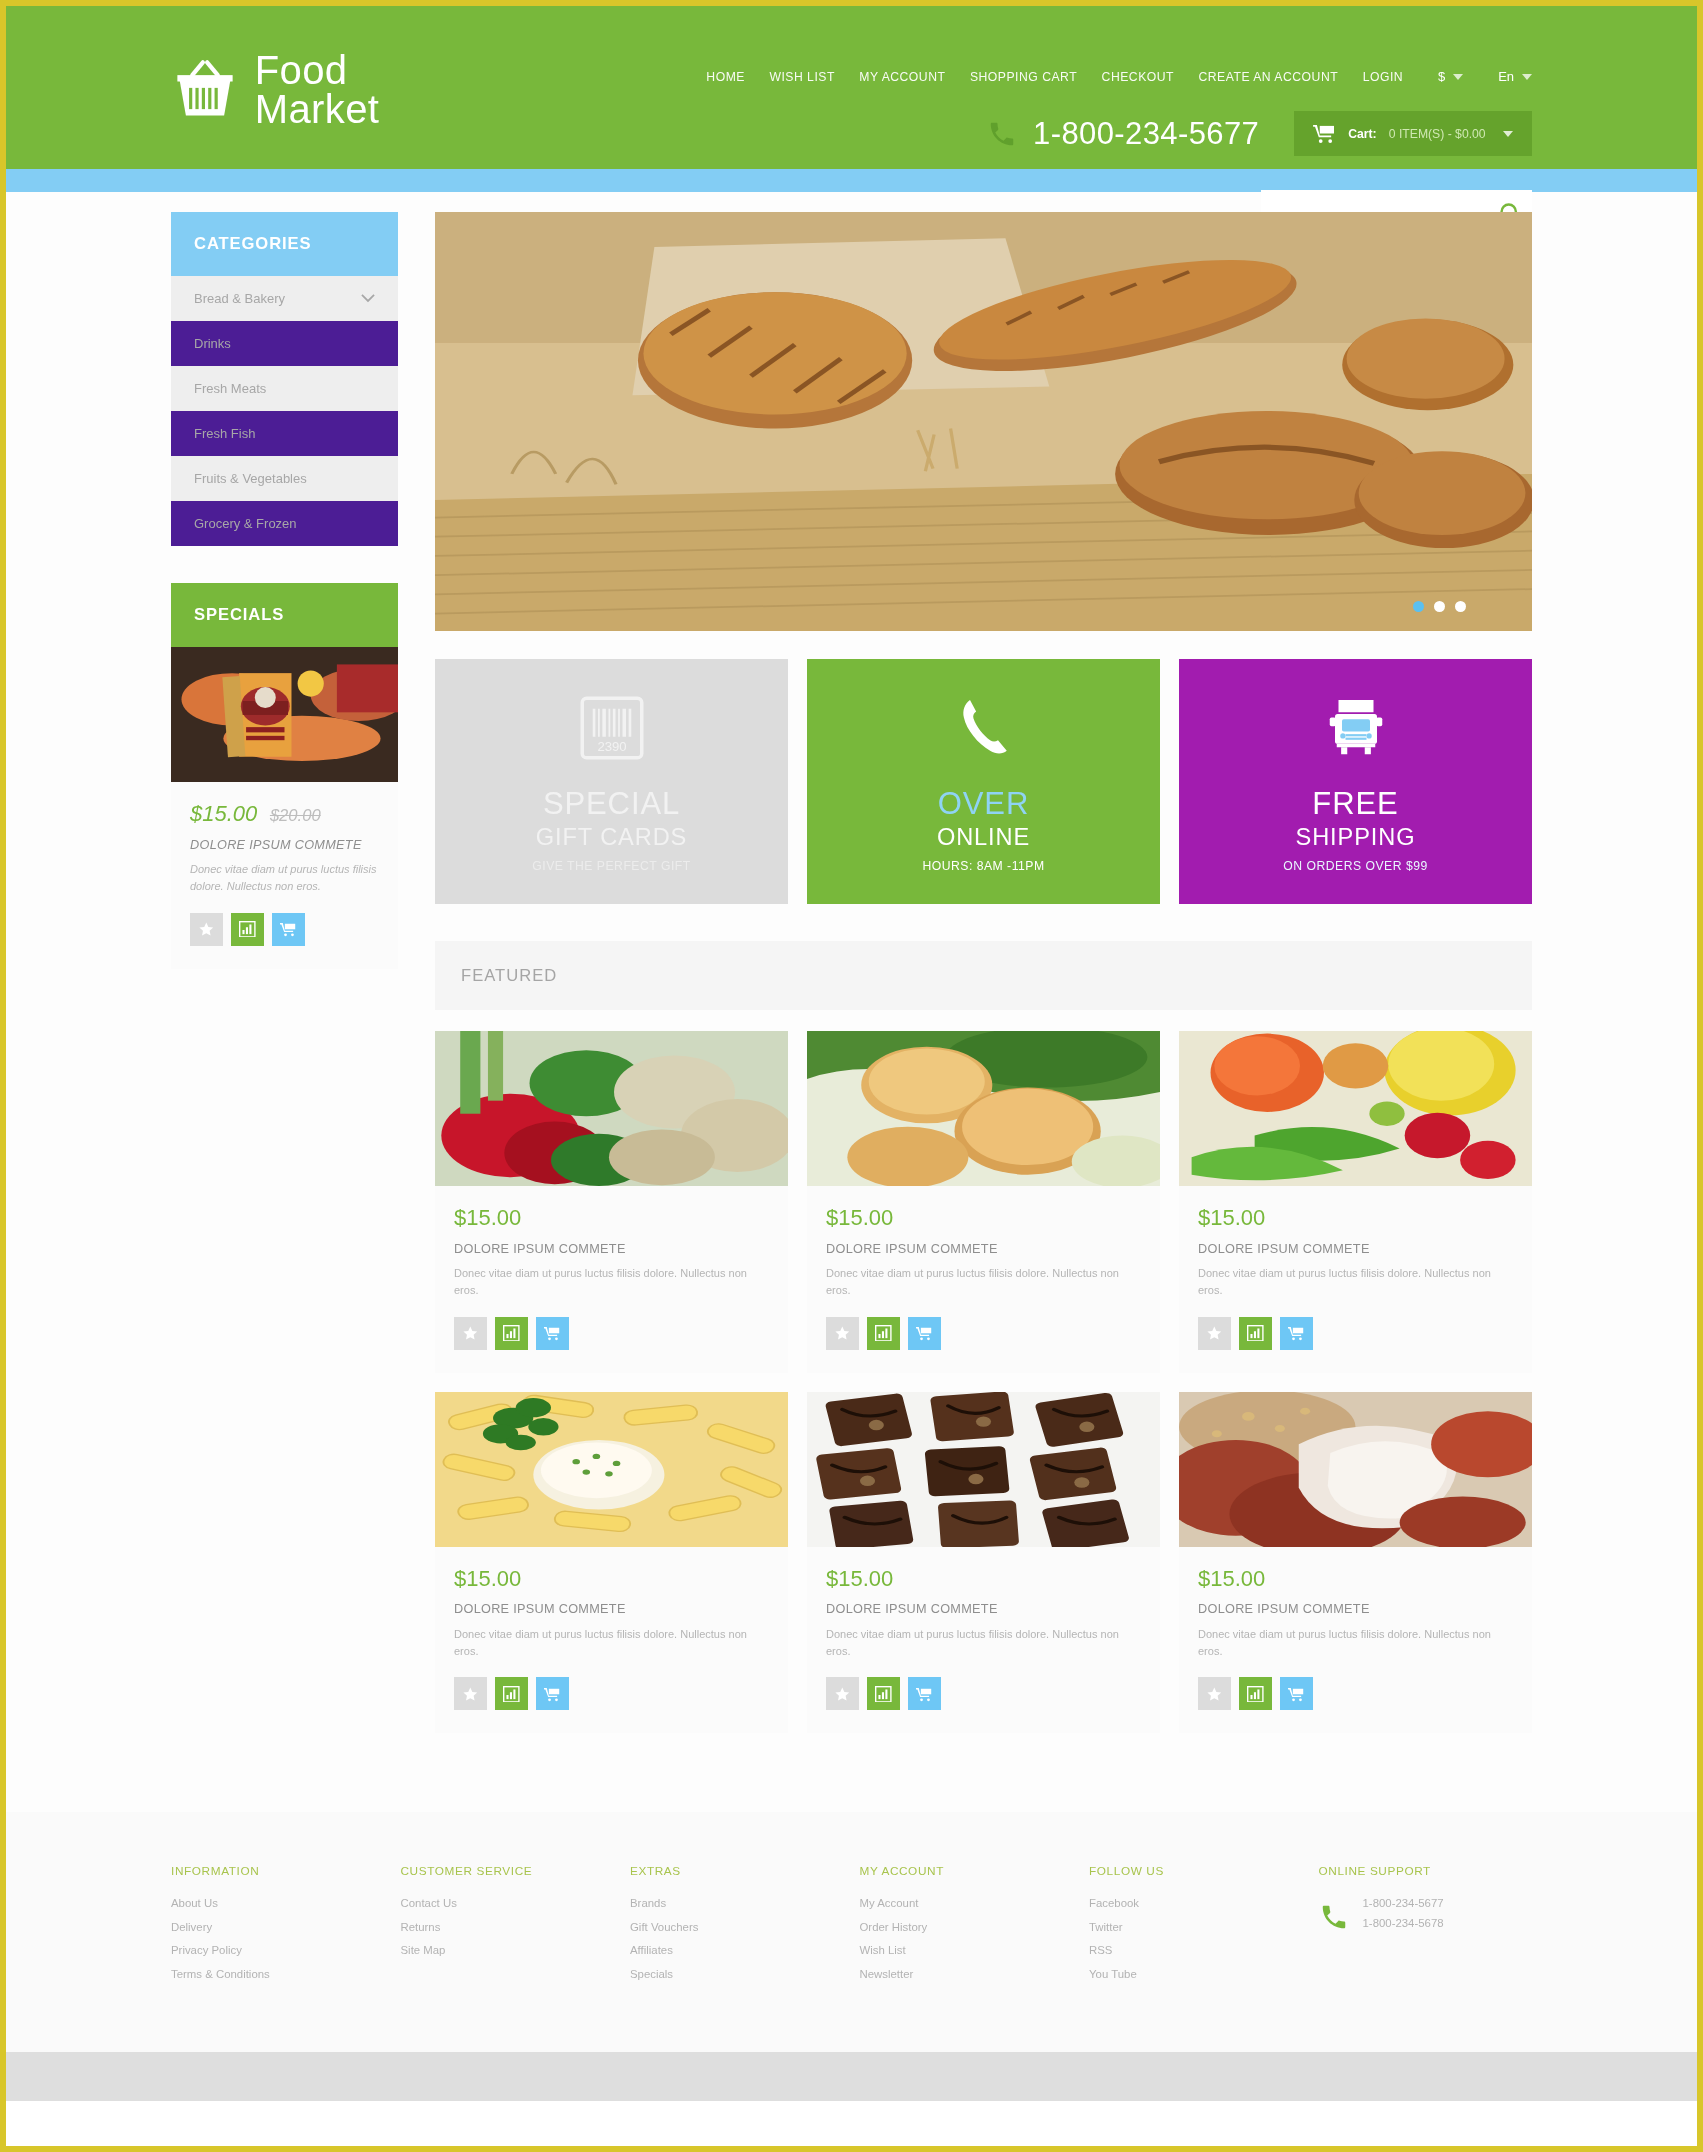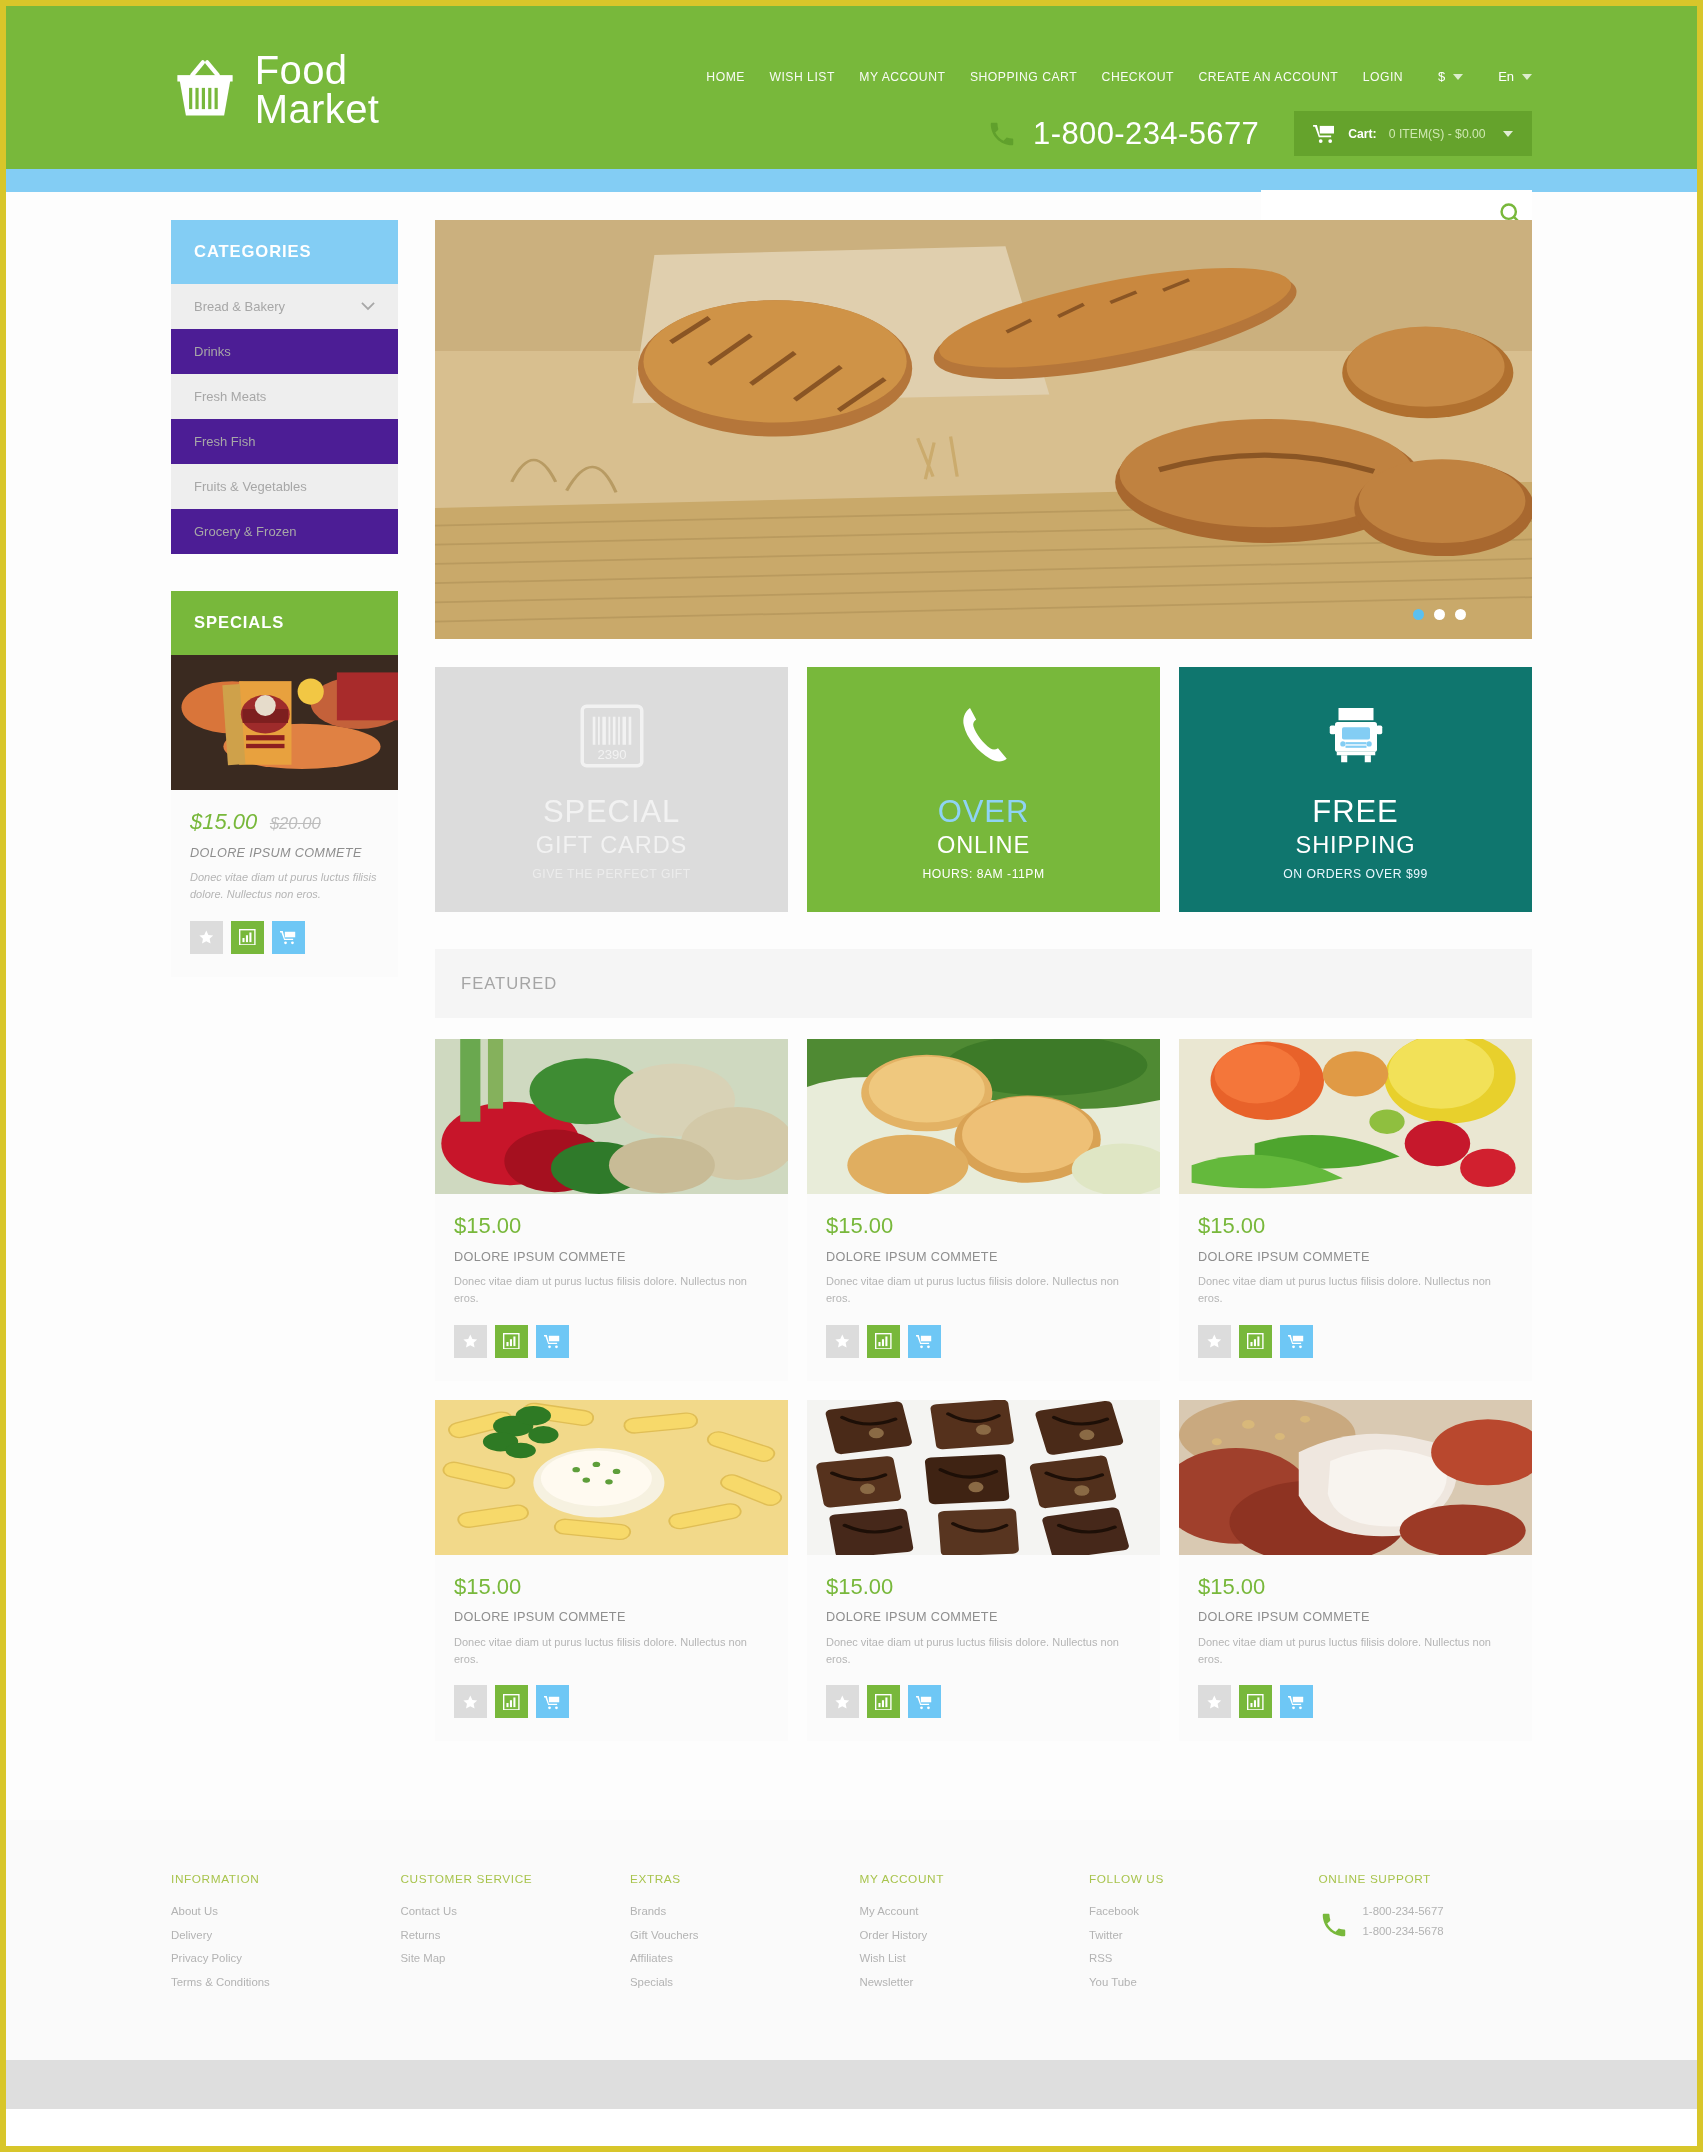--- a/index.html
+++ b/index.html
@@ -35,21 +35,21 @@
   .cart-caret { width:0; height:0; border-left:5.2px solid transparent; border-right:5.2px solid transparent; border-top:6.1px solid rgba(255,255,255,.8); margin-left:5.2px; }
 
   .search-wrap { position:absolute; right:0; top:184px; width:271px; height:46px; background:#ffffff; display:flex; align-items:center; }
   .search-input { flex:1; border:none; outline:none; height:100%; padding:0 14px; font-size:15px; font-family:"Liberation Sans", sans-serif; background:transparent; }
   .search-btn { width:49px; height:100%; background:transparent; border:none; cursor:pointer; display:flex; align-items:center; justify-content:center; }
   .search-btn svg { width:24.5px; height:24.5px; stroke:#78b83b; fill:none; stroke-width:2.4; }
 
   .blue-bar { height:23px; background:#83cdf4; }
 
   
-  .content { width:1361px; margin:12px auto; display:flex; gap:37px; padding-top:16px; }
+  .content { width:1361px; margin:4px auto; display:flex; gap:37px; padding-top:16px; }
   .sidebar { width:227px; flex:none; }
   .main { flex:1; }
 
   .panel-head { color:#fff; font-size:16.6px; font-weight:bold; letter-spacing:0.9px; padding:22px 23px; }
   .panel-head.blue { background:#83cdf4; }
   .panel-head.green { background:#78b83b; }
 
   .cat-list { background:#4c1d95; }
   .cat-item { padding:15px 23px; font-size:13px; color:#a7a7a7; display:flex; justify-content:space-between; align-items:center; cursor:pointer; }
   .cat-item.alt { background:#eeeeee; }
@@ -74,21 +74,21 @@
   .slider canvas, .slider .slide { width:100%; height:100%; display:block; }
   .dots { position:absolute; right:66px; bottom:19px; display:flex; gap:9.6px; }
   .dot { width:11.4px; height:11.4px; border-radius:50%; background:#ffffff; cursor:pointer; }
   .dot.active { background:#5bc0f0; }
 
   
   .promos { display:flex; gap:19px; margin-top:28px; }
   .promo { flex:1; height:245px; display:flex; flex-direction:column; align-items:center; justify-content:center; padding-top:3.5px; }
   .promo.grey { background:#dcdcdc; }
   .promo.green { background:#78b83b; }
-  .promo.blue { background:#0f766e; }
+  .promo.blue { background:#a21caf; }
   .promo-icon { height:70px; margin-bottom:23px; }
   .promo-icon svg { height:70px; }
   .promo-l1 { font-size:31px; font-weight:300; letter-spacing:0.9px; }
   .promo-l2 { font-size:23.6px; font-weight:300; letter-spacing:0.9px; margin-top:1.7px; }
   .promo-l3 { font-size:12.2px; letter-spacing:0.5px; margin-top:8.7px; }
   .promo.grey .promo-l1, .promo.grey .promo-l2 { color:#f2f2f2; }
   .promo.grey .promo-l3 { color:#ececec; }
   .promo.green .promo-l1 { color:#8fd3f4; }
   .promo.green .promo-l2, .promo.green .promo-l3 { color:#ffffff; }
   .promo.blue .promo-l1, .promo.blue .promo-l2 { color:#ffffff; }

